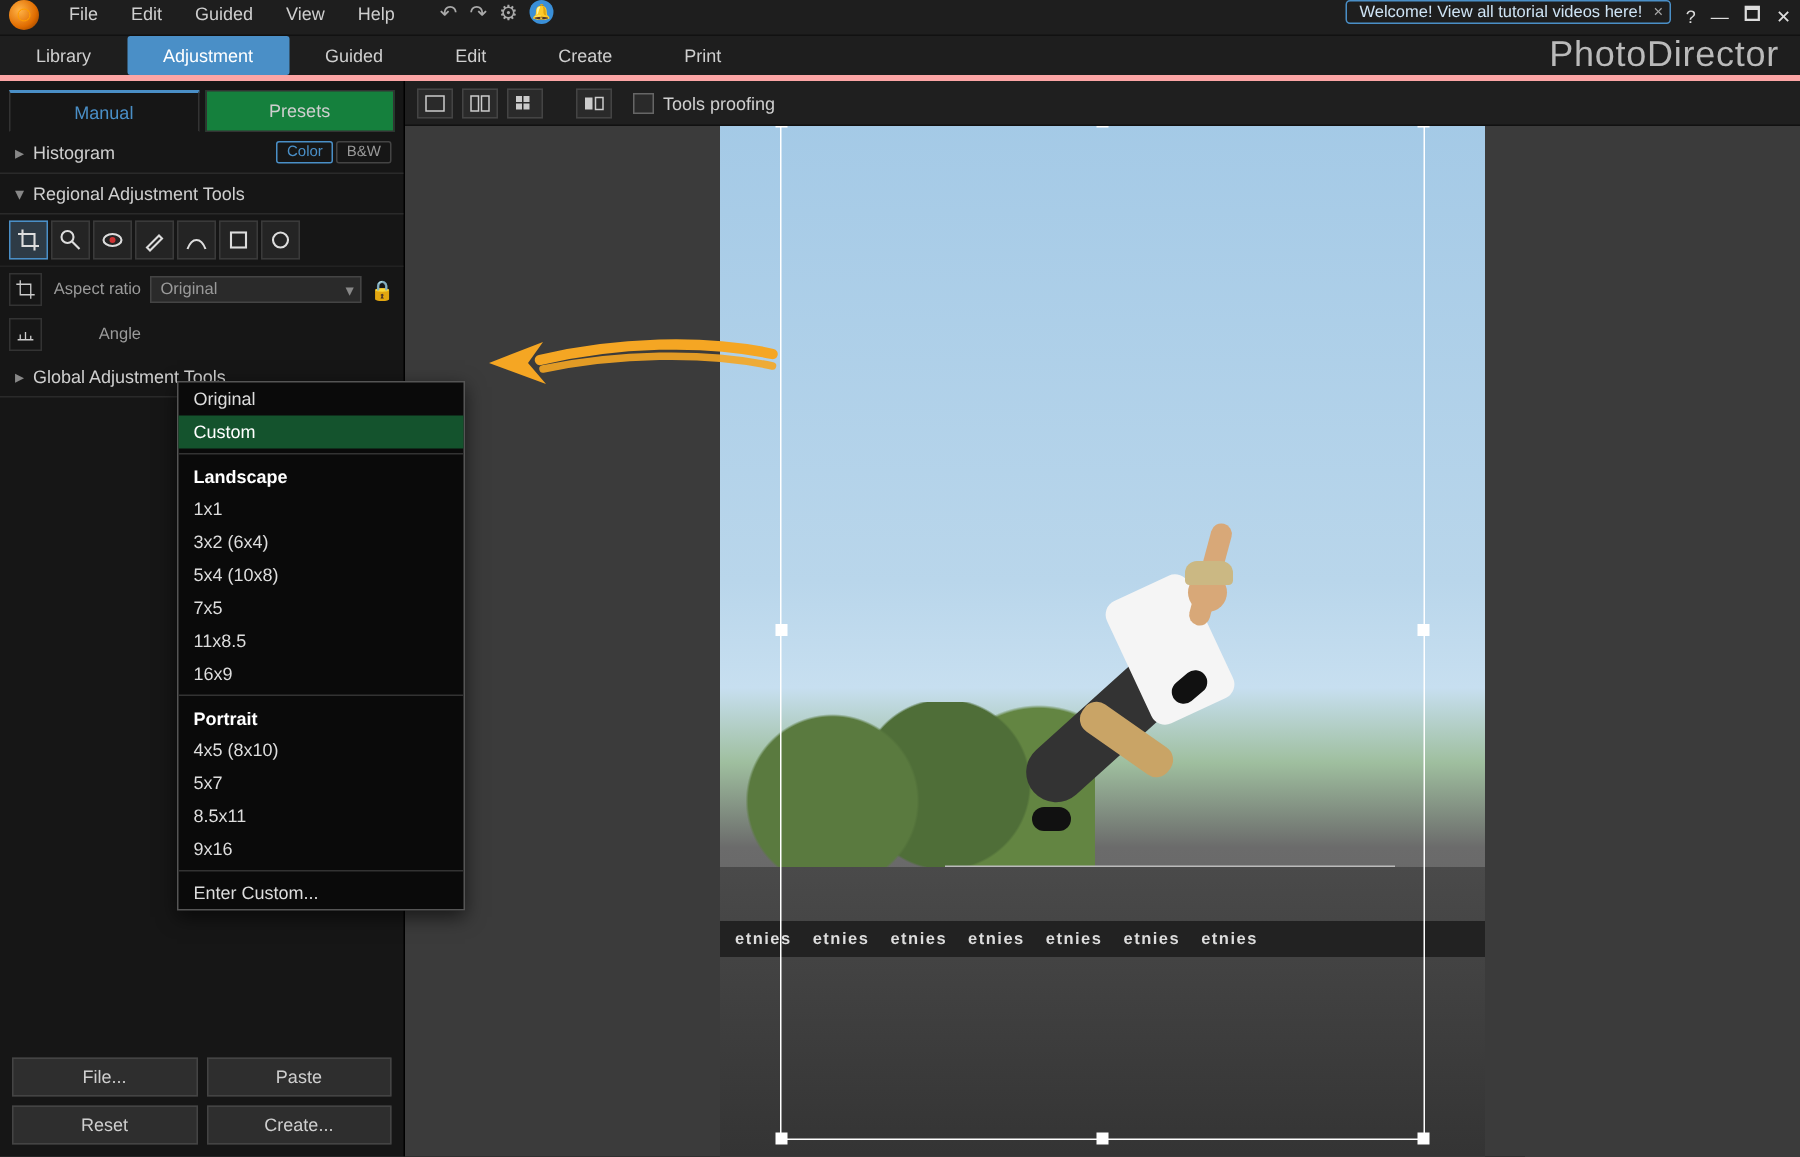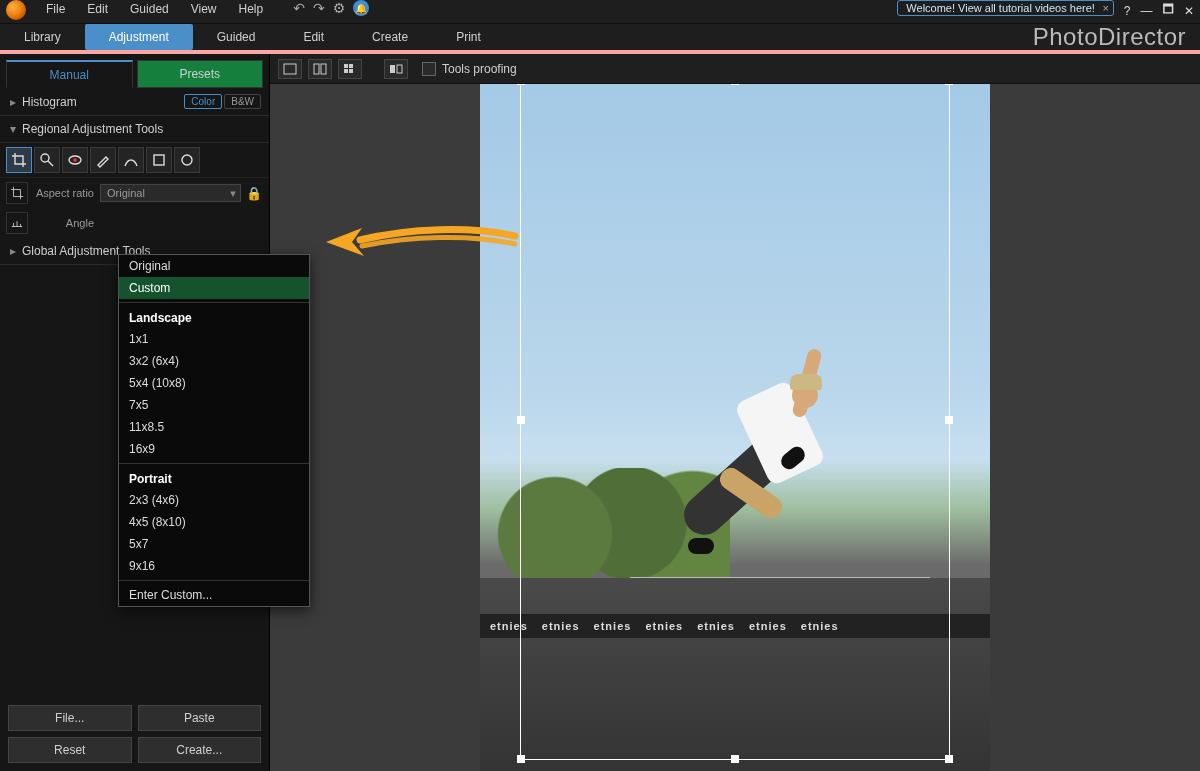--- a/index.html
+++ b/index.html
@@ -301,23 +301,23 @@
       <div class="dsep"></div>
       <div class="dheader">Landscape</div>
       <div class="ditem">1x1</div>
       <div class="ditem">3x2 (6x4)</div>
       <div class="ditem">5x4 (10x8)</div>
       <div class="ditem">7x5</div>
       <div class="ditem">11x8.5</div>
       <div class="ditem">16x9</div>
       <div class="dsep"></div>
       <div class="dheader">Portrait</div>
-      <div class="ditem">2x3 (4x6)</div>
       <div class="ditem">4x5 (8x10)</div>
       <div class="ditem">5x7</div>
+      <div class="ditem">8.5x11</div>
       <div class="ditem">9x16</div>
       <div class="dsep"></div>
       <div class="ditem">Enter Custom...</div>
     </div>
   </div>
 
   <div class="canvas">
     <div class="canvas-toolbar">
       <div class="ctb-btn">
           <svg viewBox="0 0 14 12">

